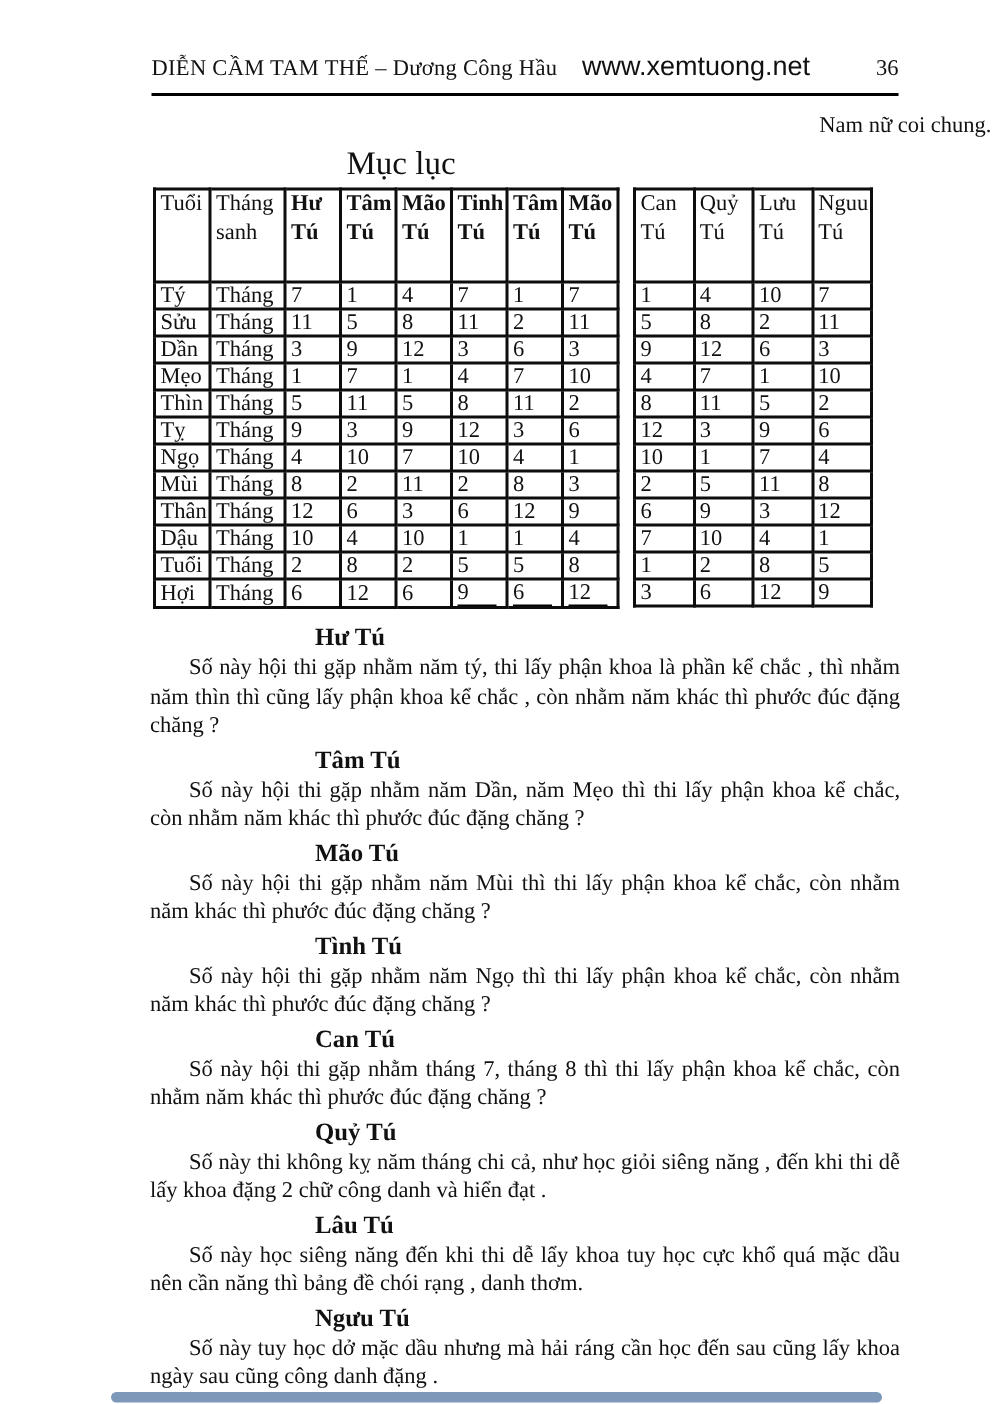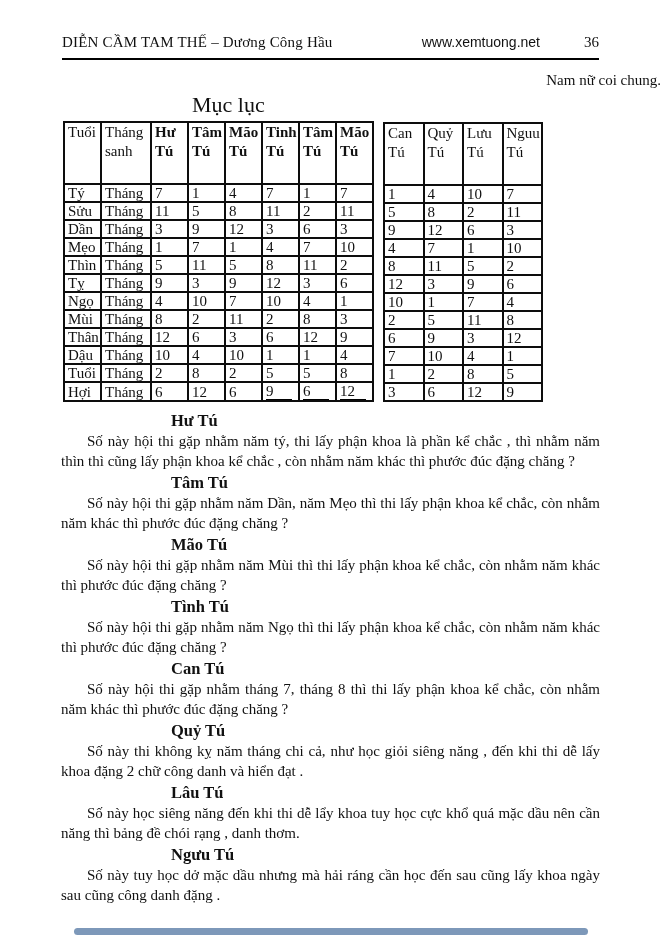--- a/index.html
+++ b/index.html
@@ -4,39 +4,39 @@
 <style>
   * { box-sizing: border-box; margin: 0; padding: 0; }
   html, body { background: #ffffff; }
   body {
     width: 661px; height: 936px;
     font-family: "Liberation Serif", "DejaVu Serif", serif;
     color: #111;
     position: relative;
     overflow: hidden;
   }
-  .page { width: 661px; height: 936px; position: relative; background: #fff; }
+  .page { width: 661px; height: 936px; position: relative; background: #fff; padding-left: 39px; }
 
   
   .hdr {
     display: flex; justify-content: space-between; align-items: baseline;
     padding: 34px 62px 0 62px;
     font-size: 15px;
   }
   .hdr-title { letter-spacing: .2px; white-space: nowrap; }
   .hdr-right { display: flex; gap: 44px; align-items: baseline; }
-  .hdr-site { font-family: "Liberation Sans", sans-serif; font-size: 14px; }
+  .hdr-site { font-family: "Liberation Sans", sans-serif; font-size: 18px; }
   .hdr-rule { margin: 7px 62px 0 62px; border-top: 2px solid #000; }
 
   .intro { margin: 12px 0 0 88px; font-size: 15px; text-align: right; }
 
   .tbl-title { margin: 3px 0 3px 192px; font-size: 22px; font-weight: normal; }
 
   
-  .tables { display: flex; gap: 9px; margin-left: 63px; align-items: center; }
+  .tables { display: flex; gap: 9px; margin-left: 63px; align-items: flex-start; }
   table { border-collapse: collapse; font-size: 15px; table-layout: fixed; }
   th, td { border: 2px solid #0d0d0d; font-weight: normal; text-align: left; }
   thead th { height: 62px; vertical-align: top; padding: 0 3px; white-space: pre-line; line-height: 19px; }
   tbody td { height: 17px; line-height: 16px; padding: 0 3px; }
   table.lt { width: 309px; }
   table.rt { width: 158px; }
   .col-age { width: 37px; } .col-month { width: 50px; } .col-v { width: 37px; font-weight: bold; }
   .col-rv { width: 39.5px; }
   td.u span { border-bottom: 1.5px solid #000; display: inline-block; min-width: 26px; }
 

